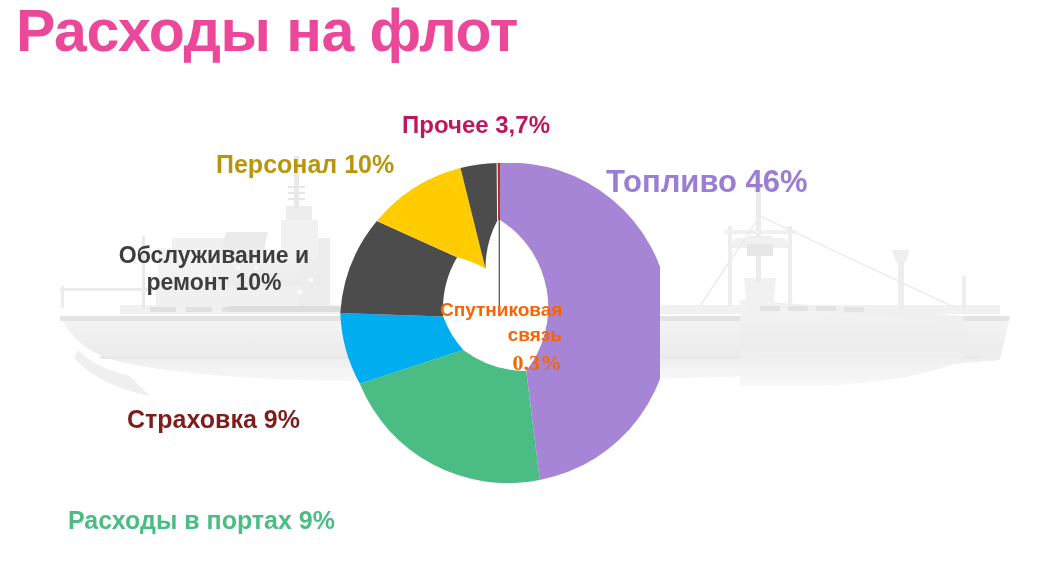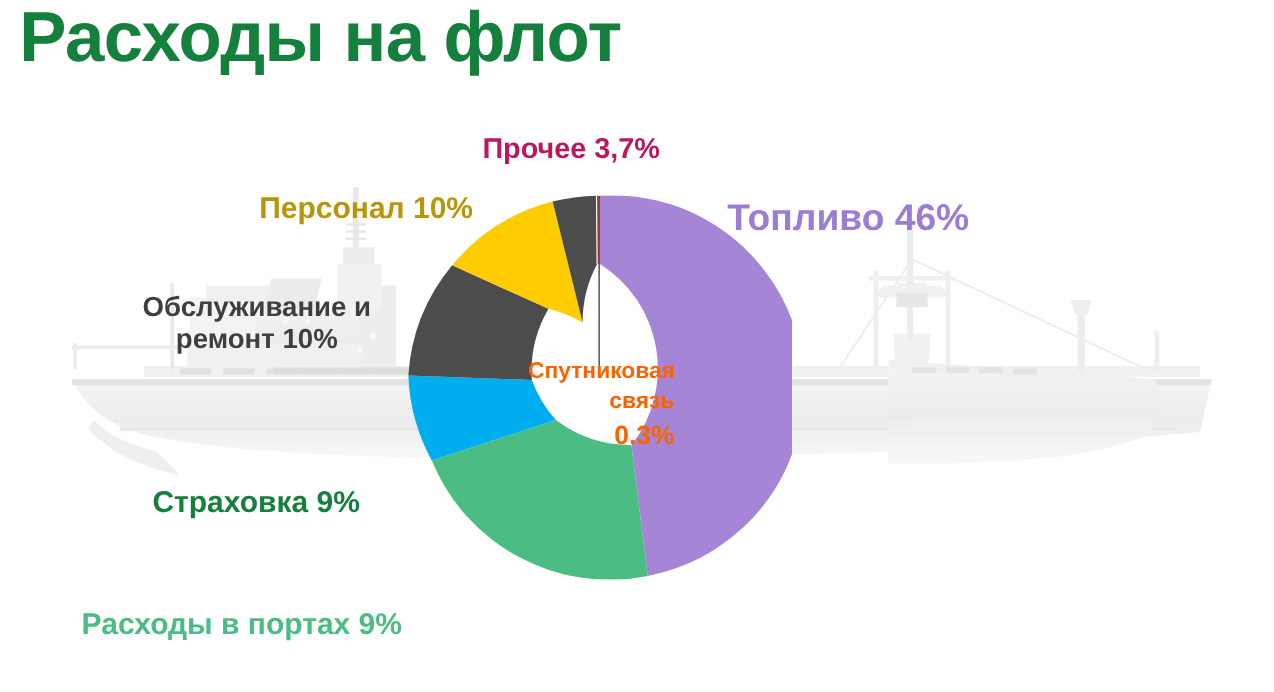--- a/index.html
+++ b/index.html
@@ -11,42 +11,42 @@
     position:relative;
   }
   #slide{position:absolute;inset:0;width:1062px;height:577px;overflow:hidden;background:#fff;}
 
   
   #ship-layer{position:absolute;left:0;top:0;width:1062px;height:577px;z-index:0;}
 
   
   #title{
     position:absolute;left:16px;top:1px;
-    font-size:59px;font-weight:bold;color:#15803d;
+    font-size:59px;font-weight:bold;color:#ec4899;
     letter-spacing:-0.5px;line-height:1.05;white-space:nowrap;z-index:5;
   }
 
   
   #donut-wrap{position:absolute;left:340px;top:163px;width:320px;height:320px;z-index:3;}
 
   
   .lbl{position:absolute;font-weight:bold;z-index:6;white-space:nowrap;line-height:1.18;}
   #lbl-other   {left:402px;top:99px;  font-size:24px;color:#be185d;margin-top:12px;}
-  #lbl-staff   {left:216px;top:160px; font-size:25px;color:#B8960B;}
+  #lbl-staff   {left:216px;top:150px; font-size:25px;color:#B8960B;}
   #lbl-maint   {left:118px;top:242px; font-size:23px;color:#3E3E3E;text-align:center;width:192px;white-space:normal;}
-  #lbl-ins     {left:127px;top:405px; font-size:25px;color:#15803d;}
+  #lbl-ins     {left:127px;top:405px; font-size:25px;color:#7f1d1d;}
   #lbl-ports   {left:68px; top:506px; font-size:25px;color:#4CBC85;}
   #lbl-fuel    {left:606px;top:140px; font-size:31px;color:#9B7DD4;margin-top:24px;}
 
   #lbl-sat{
     position:absolute;left:440px;top:297px;width:122px;
     text-align:right;font-size:19px;font-weight:bold;color:#FA6400;
     line-height:1.33;z-index:7;
   }
-  #lbl-sat .pct{display:block;font-family:Liberation Sans, sans-serif;font-size:22px;font-weight:bold;}
+  #lbl-sat .pct{display:block;font-family:Liberation Serif, serif;font-size:22px;font-weight:bold;}
 
   
   #source{
     position:absolute;left:572px;top:533px;width:482px;
     font-size:10.5px;font-weight:bold;color:#171717;line-height:1.28;z-index:6;
   }
 </style>
 </head>
 <body>
 

